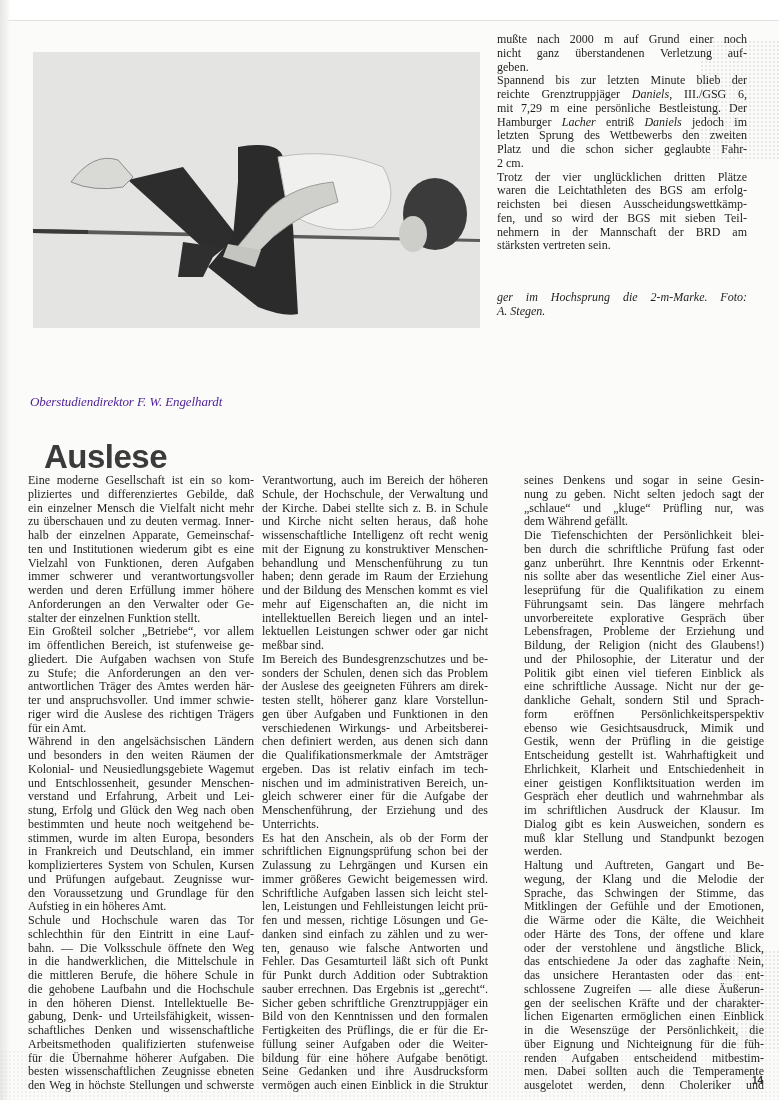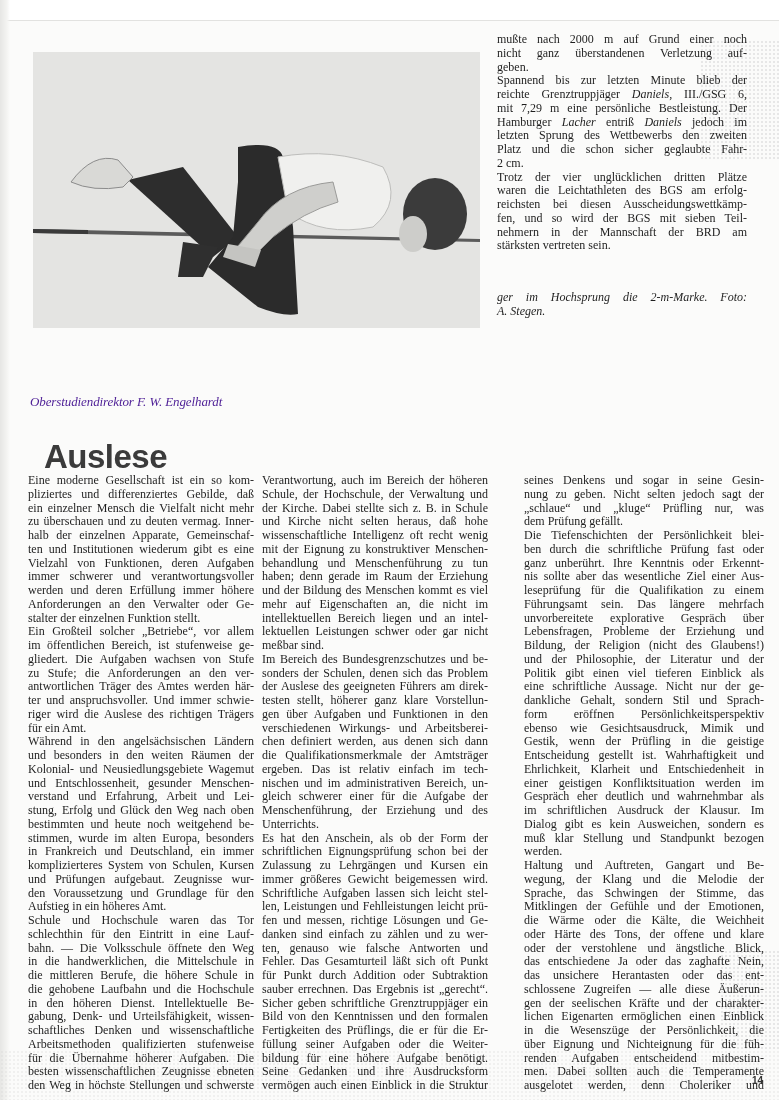--- a/index.html
+++ b/index.html
@@ -197,21 +197,21 @@
     <span class="line">Fertigkeiten des Prüflings, die er für die Er-</span>
     <span class="line">füllung seiner Aufgaben oder die Weiter-</span>
     <span class="line">bildung für eine höhere Aufgabe benötigt.</span>
     <span class="line">Seine Gedanken und ihre Ausdrucksform</span>
     <span class="line">vermögen auch einen Einblick in die Struktur</span>
   </div>
 <div class="text-block col3" id="col-2">
     <span class="line">seines Denkens und sogar in seine Gesin-</span>
     <span class="line">nung zu geben. Nicht selten jedoch sagt der</span>
     <span class="line">„schlaue“ und „kluge“ Prüfling nur, was</span>
-    <span class="line last">dem Prüfung gefällt.</span>
+    <span class="line last">dem Während gefällt.</span>
     <span class="line">Die Tiefenschichten der Persönlichkeit blei-</span>
     <span class="line">ben durch die schriftliche Prüfung fast oder</span>
     <span class="line">ganz unberührt. Ihre Kenntnis oder Erkennt-</span>
     <span class="line">nis sollte aber das wesentliche Ziel einer Aus-</span>
     <span class="line">leseprüfung für die Qualifikation zu einem</span>
     <span class="line">Führungsamt sein. Das längere mehrfach</span>
     <span class="line">unvorbereitete explorative Gespräch über</span>
     <span class="line">Lebensfragen, Probleme der Erziehung und</span>
     <span class="line">Bildung, der Religion (nicht des Glaubens!)</span>
     <span class="line">und der Philosophie, der Literatur und der</span>

